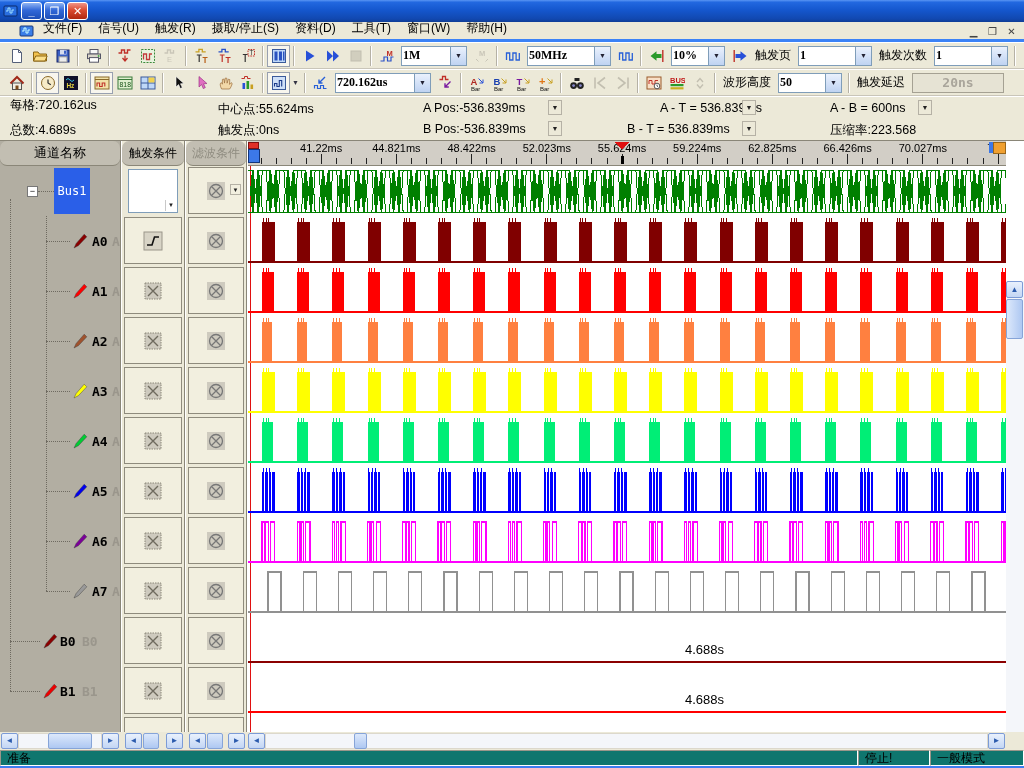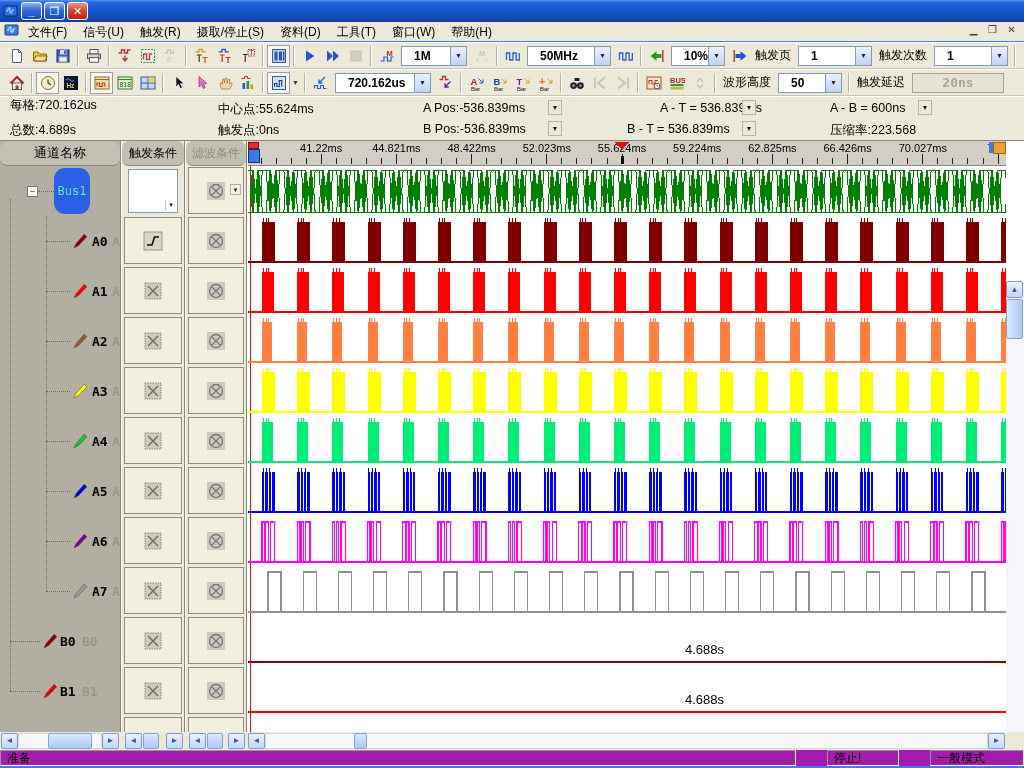--- a/index.html
+++ b/index.html
@@ -7,66 +7,66 @@
   body{position:relative;background:#ECE9D8;}
   
   .titlebar{position:absolute;top:0;left:0;width:1024px;height:22px;display:flex;align-items:center;padding:0 3px;
     background:linear-gradient(180deg,#5A96F4 0%,#2268E0 10%,#1557CE 45%,#1148B0 86%,#0F3D96 100%);}
   .appicon{width:16px;height:16px;display:inline-block;}
   .title{color:#fff;font-weight:bold;font-size:12.5px;margin-left:5px;flex:1;white-space:nowrap;text-shadow:1px 1px 1px #0a2a6a;}
   .winbtn{width:21px;height:18px;margin-left:2px;border-radius:3px;color:#fff;font-size:11px;font-weight:bold;line-height:16px;text-align:center;border:1px solid #fff;}
   .winbtn.b{background:linear-gradient(180deg,#8FB4F4,#3168D8 45%,#1C4EB8);}
   .winbtn.close{background:linear-gradient(180deg,#F09488,#DA4B30 45%,#B02810);}
   
-  .menubar{position:absolute;top:22px;left:0;width:1024px;height:20px;background:#ECE9D8;border-bottom:1px solid #3b82f6;display:flex;align-items:flex-start;padding-left:4px;}
+  .menubar{position:absolute;top:22px;left:0;width:1024px;height:20px;background:#ECE9D8;border-bottom:3px solid #3b82f6;display:flex;align-items:flex-end;padding-left:19px;}
   .menu-item{padding:2px 8px;font-size:12px;white-space:nowrap;}
   .childctl{margin-left:auto;display:flex;margin-right:4px;}
   .childbtn{width:17px;height:15px;margin-left:2px;font-size:10px;line-height:13px;text-align:center;color:#444;border:1px solid #ECE9D8;}
   
   .tb{position:absolute;left:0;width:1024px;height:27px;background:#ECE9D8;display:flex;align-items:center;padding-left:5px;border-top:1px solid #fff;border-bottom:1px solid #C9C5B9;}
   .tbtn{width:23px;height:22px;display:flex;align-items:center;justify-content:center;border:1px solid transparent;flex:none;}
   .tbtn.pressed{background:#F8F6EE;border:1px solid #98a0b0;}
   .tbtn.dis{opacity:.5;}
   .tsep{width:2px;height:20px;border-left:1px solid #b5b1a5;border-right:1px solid #fff;margin:0 3px;flex:none;}
   .tlabel{font-size:12px;margin:0 4px;white-space:nowrap;flex:none;}
   .combo{height:20px;background:#fff;border:1px solid #7F9DB9;display:flex;align-items:center;margin:0 3px;flex:none;}
-  .combo .cv{flex:1;padding:0 12px;font-family:Liberation Sans, sans-serif;font-size:12px;font-weight:bold;white-space:nowrap;overflow:hidden;}
+  .combo .cv{flex:1;padding:0 1px;font-family:Liberation Serif, serif;font-size:12px;font-weight:bold;white-space:nowrap;overflow:hidden;}
   .combo .dd{width:16px;height:100%;background:linear-gradient(180deg,#EAF1FD,#BFD3F2);border-left:1px solid #7F9DB9;display:flex;align-items:center;justify-content:center;font-size:7px;color:#223;}
   .ddmini{width:11px;height:20px;display:flex;align-items:center;justify-content:center;font-size:7px;color:#334;flex:none;}
   .dbox{height:20px;border:1px solid #A5A193;background:#E6E3D4;color:#A9A59B;display:flex;align-items:center;justify-content:center;font-family:"DejaVu Sans Mono",monospace;font-size:13px;font-weight:bold;margin:0 3px;flex:none;}
   
   .infobar{position:absolute;top:96px;left:0;width:1024px;height:44px;background:#ECE9D8;border-top:1px solid #fff;font-family:"DejaVu Sans Mono",monospace;font-size:12.5px;color:#000;}
   .ib{position:absolute;white-space:nowrap;}
   .ibdd{position:absolute;width:14px;height:15px;background:#ECE9D8;border:1px solid #b5b1a5;font-size:7px;color:#222;text-align:center;line-height:13px;}
   
   .main{position:absolute;top:140px;left:0;width:1024px;height:592px;border-top:1px solid #8a8678;background:#fff;}
   .colhead{position:absolute;top:0;left:0;right:0;height:25px;background:#C2BEB2;border-bottom:1px solid #8a8678;display:flex;align-items:center;justify-content:center;font-size:13px;border-radius:7px;}
   .col-name{position:absolute;left:0;top:0;width:121px;height:592px;background:#B2AEA2;border-right:1px solid #8a8678;overflow:hidden;}
   .col-cells{position:absolute;top:0;height:592px;background:#ECE9D8;border-right:1px solid #8a8678;overflow:hidden;}
   .cell{position:absolute;left:2px;right:2px;height:47px;background:#F2EFDF;border:1px solid #8f8b7d;display:flex;align-items:center;justify-content:center;}
   .dot-v{position:absolute;border-left:1px dotted #6e6a60;width:0;}
   .dot-h{position:absolute;border-top:1px dotted #6e6a60;height:0;}
   .chan-label{position:absolute;font-family:"DejaVu Sans Mono",monospace;font-size:13px;font-weight:bold;color:#000;}
   .chan-alt{position:absolute;font-family:"DejaVu Sans Mono",monospace;font-size:13px;font-weight:bold;color:#9a968c;}
   .pen{position:absolute;width:16px;height:16px;}
-  .busbox{position:absolute;left:54px;width:36px;height:46px;background:#2A5FE8;color:#5eead4;display:flex;align-items:center;justify-content:center;font-family:"DejaVu Sans Mono",monospace;font-size:12px;border-radius:11px;}
+  .busbox{position:absolute;left:54px;width:36px;height:46px;background:#2A5FE8;color:#ffffff;display:flex;align-items:center;justify-content:center;font-family:"DejaVu Sans Mono",monospace;font-size:12px;}
   .minusbox{position:absolute;left:27px;width:11px;height:11px;background:#fff;border:1px solid #777;color:#000;font-size:9px;line-height:8px;text-align:center;}
   .bus-trig-box{position:absolute;left:4px;right:4px;top:2px;height:44px;background:#fff;border:1px solid #7F9DB9;}
   .bus-dd{position:absolute;right:1px;bottom:1px;width:11px;height:11px;font-size:6px;color:#222;text-align:center;line-height:11px;border-left:1px solid #c8c8c8;}
   .wavewrap{position:absolute;left:248px;top:0;width:758px;height:592px;background:#fff;}
   
   .hrow{position:absolute;top:732px;left:0;width:1024px;height:18px;background:#ECE9D8;}
   .sbbtn{position:absolute;width:17px;height:16px;top:1px;border:1px solid #7C9BD6;border-radius:2px;background:linear-gradient(180deg,#E9F1FD,#C3D6F4);color:#2B5BAD;font-size:8px;text-align:center;line-height:14px;}
   .sbtrack{position:absolute;top:1px;height:16px;background:#F4F6FA;border:1px solid #DCD8CC;}
   .sbthumb{position:absolute;top:1px;height:16px;border:1px solid #86A4D8;border-radius:2px;background:linear-gradient(180deg,#DCE8FB,#AEC8F2);}
   .vscroll{position:absolute;left:1006px;top:140px;width:18px;height:592px;background:#F4F6FA;}
   .vbtn{position:absolute;left:0;width:17px;height:17px;border:1px solid #7C9BD6;border-radius:2px;background:linear-gradient(180deg,#E9F1FD,#C3D6F4);color:#2B5BAD;font-size:8px;text-align:center;line-height:15px;}
   .vthumb{position:absolute;left:0;width:17px;border:1px solid #86A4D8;border-radius:2px;background:linear-gradient(90deg,#DCE8FB,#AEC8F2);}
   
-  .statusbar{position:absolute;top:750px;left:0;width:1024px;height:16px;background:#a21caf;font-size:12px;display:flex;gap:31px;}
+  .statusbar{position:absolute;top:750px;left:0;width:1024px;height:16px;background:#0f766e;font-size:12px;display:flex;}
   .sp{border:1px solid;border-color:#9a968a #fff #fff #9a968a;height:16px;display:flex;align-items:center;padding:0 6px;white-space:nowrap;}
   .bluebottom{position:absolute;top:766px;left:0;width:1024px;height:2px;background:#3C7CF0;}
 </style>
 </head>
 <body>
 
 <div class="titlebar">
   <span class="appicon">
     <svg width="16" height="16" viewBox="0 0 16 16">
         <rect x="1" y="3" width="13" height="10" rx="1" fill="#2A6FE0" stroke="#0a2a6a"></rect>

